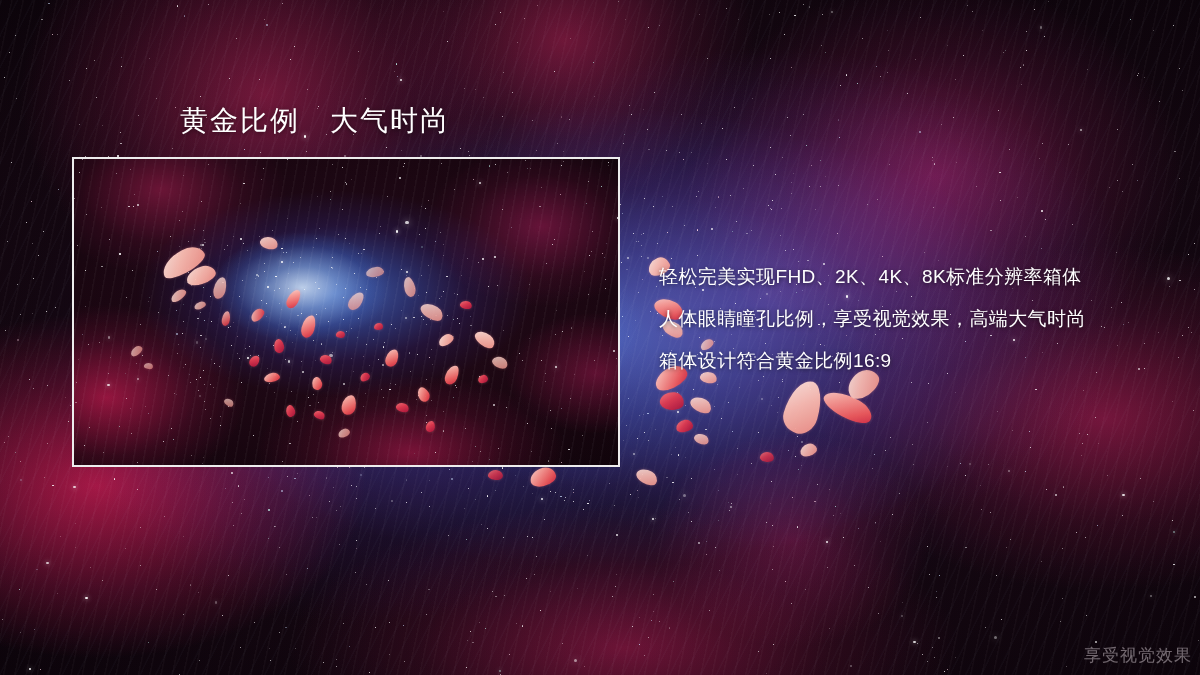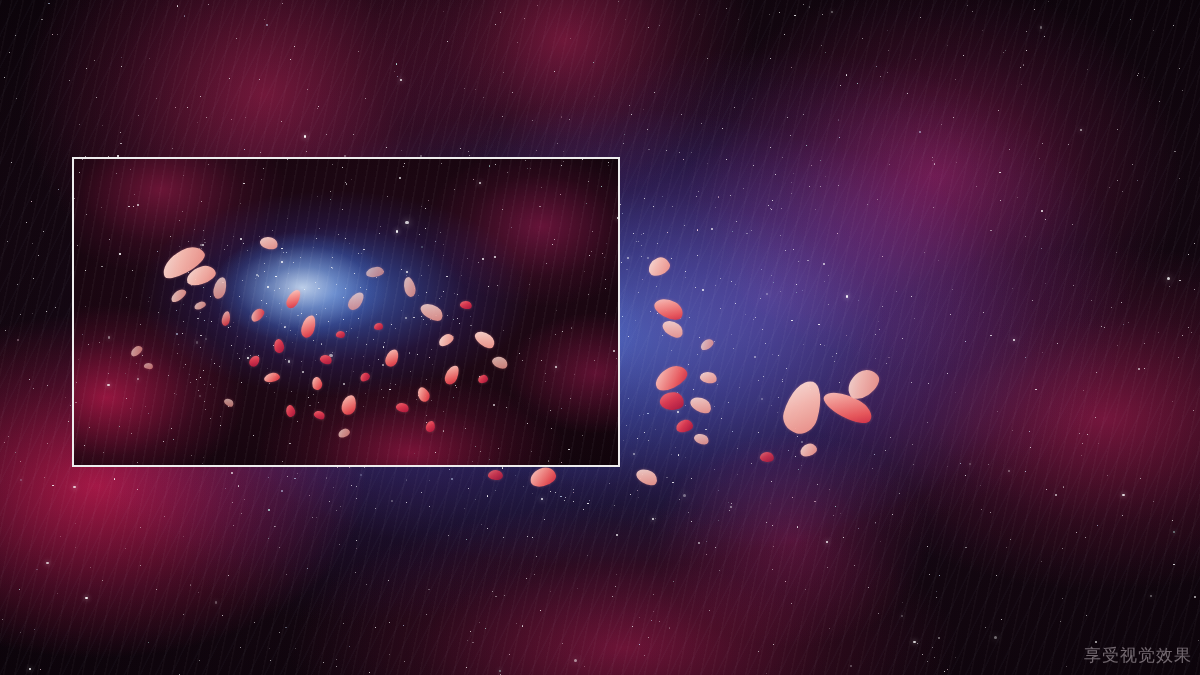--- a/index.html
+++ b/index.html
@@ -1864,17 +1864,23 @@
           <div class="petal deep" style="left:322px;top:244px;width:13px;height:9px;transform:rotate(20deg);opacity:0.95;"></div>
           <div class="petal deep" style="left:352px;top:262px;width:9px;height:11px;transform:rotate(6deg);opacity:0.95;"></div>
           <div class="petal pale" style="left:56px;top:188px;width:13px;height:8px;transform:rotate(-36deg);opacity:0.7;"></div>
           <div class="petal pale" style="left:70px;top:204px;width:9px;height:6px;transform:rotate(12deg);opacity:0.65;"></div>
           <div class="petal pale" style="left:264px;top:270px;width:12px;height:8px;transform:rotate(-20deg);opacity:0.75;"></div>
           <div class="petal pale" style="left:150px;top:240px;width:10px;height:7px;transform:rotate(40deg);opacity:0.7;"></div>
         </div>
     </div>
   </div>
 
-
+  <div id="slide-title">黄金比例　大气时尚</div>
+
+  <div id="body-text">
+    <div class="line">轻松完美实现FHD、2K、4K、8K标准分辨率箱体</div>
+    <div class="line">人体眼睛瞳孔比例，享受视觉效果，高端大气时尚</div>
+    <div class="line">箱体设计符合黄金比例16:9</div>
+  </div>
 
   <div id="watermark">享受视觉效果</div>
 
 </div>
 
 </body></html>

